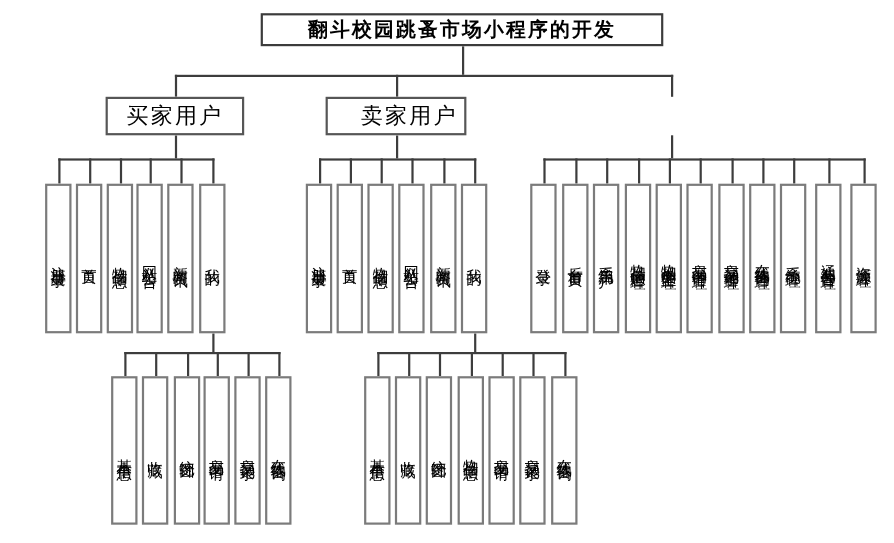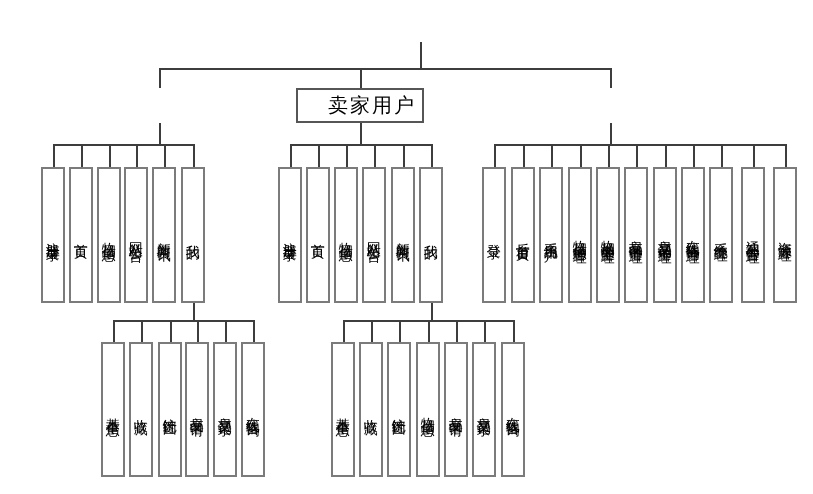--- a/index.html
+++ b/index.html
@@ -86,20 +86,26 @@
     <div class="conn" style="left: 253px; top: 320px; width: 2px; height: 22px;"></div>
     <div class="conn" style="left: 431px; top: 303px; width: 2px; height: 17px;"></div>
     <div class="conn" style="left: 343px; top: 320px; width: 172px; height: 2px;"></div>
     <div class="conn" style="left: 343px; top: 320px; width: 2px; height: 22px;"></div>
     <div class="conn" style="left: 371px; top: 320px; width: 2px; height: 22px;"></div>
     <div class="conn" style="left: 399px; top: 320px; width: 2px; height: 22px;"></div>
     <div class="conn" style="left: 428px; top: 320px; width: 2px; height: 22px;"></div>
     <div class="conn" style="left: 456px; top: 320px; width: 2px; height: 22px;"></div>
     <div class="conn" style="left: 484px; top: 320px; width: 2px; height: 22px;"></div>
     <div class="conn" style="left: 513px; top: 320px; width: 2px; height: 22px;"></div>
+    <div class="node root" style="left: 237px; top: 12px; width: 366px; height: 30px;">
+      <span class="lbl">翻斗校园跳蚤市场小程序的开发</span>
+    </div>
+    <div class="node branch" style="left: 96px; top: 88px; width: 126px; height: 35px;">
+      <span class="lbl">买家用户</span>
+    </div>
     <div class="node branch" style="left: 296px; top: 88px; width: 128px; height: 35px; padding-left: 24px;">
       <span class="lbl">卖家用户</span>
     </div>
     <div class="node leaf" style="left: 41px; top: 167px; width: 24px; height: 136px;">
       <span class="lbl">注册登录</span>
     </div>
     <div class="node leaf" style="left: 69px; top: 167px; width: 24px; height: 136px;">
       <span class="lbl">首页</span>
     </div>
     <div class="node leaf" style="left: 97px; top: 167px; width: 24px; height: 136px;">

